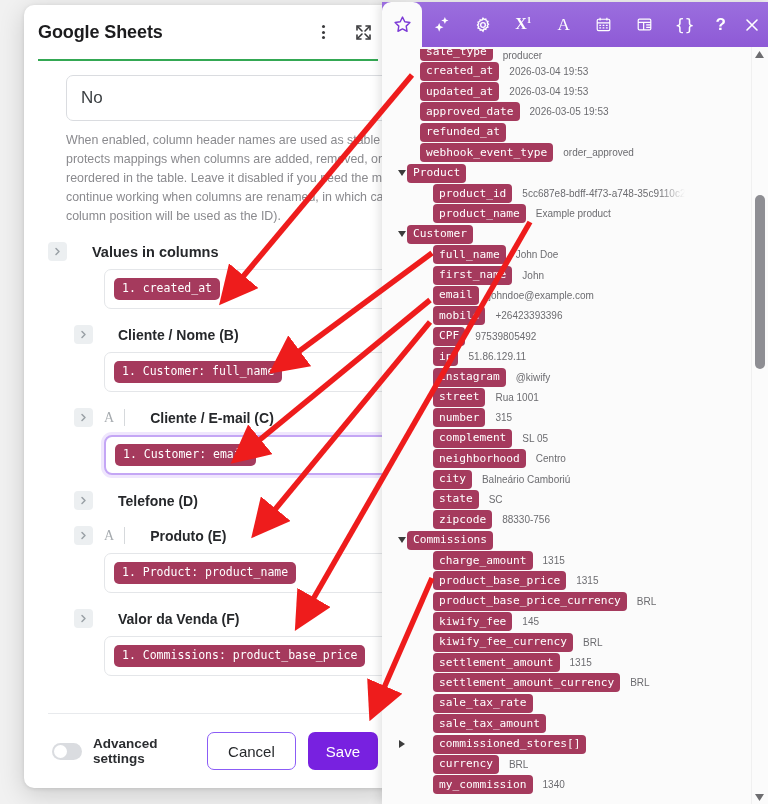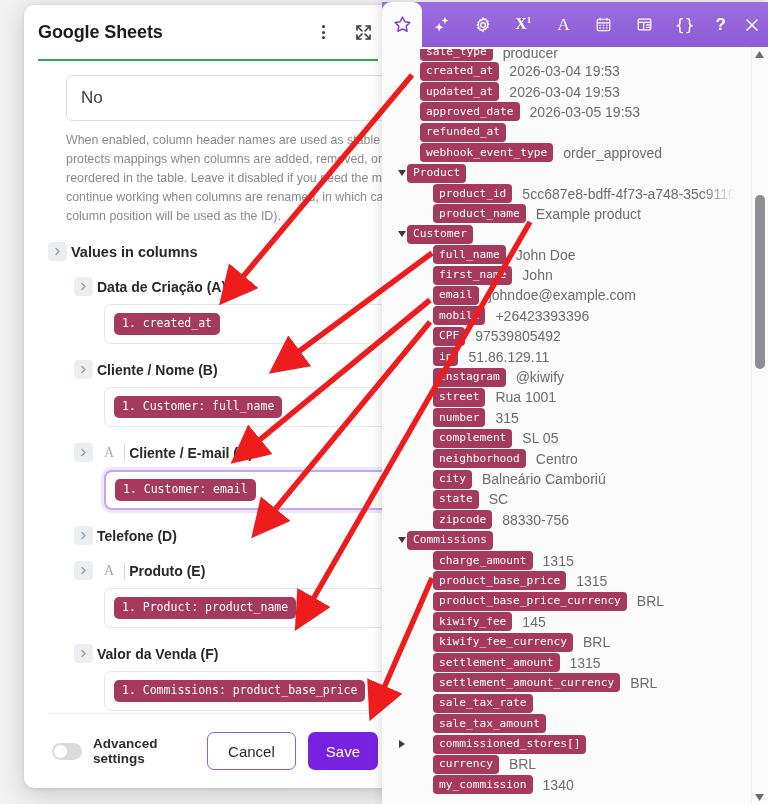--- a/index.html
+++ b/index.html
@@ -79,21 +79,21 @@
   .chev {
     width: 19px; height: 19px; border-radius: 4px;
     background: #eceff1;
     display: flex; align-items: center; justify-content: center;
     color: #9aa0a6; flex: 0 0 auto; cursor: pointer;
   }
   .chev svg { display: block; }
 
   .tree-label {
     font-size: 14px; font-weight: bold; color: #26282b;
-    margin-left: 4px; white-space: nowrap;
+    margin-left: 25px; white-space: nowrap;
   }
   .tree-label.lvl0 { font-size: 14.5px; }
 
   .a-icon {
     margin-left: 11px;
     font-size: 14px; color: #a6abaf;
     font-family: "Liberation Serif", serif;
   }
   .divider-v {
     width: 1px; height: 17px; background: #d6d9dc; margin-left: 10px;
@@ -211,21 +211,21 @@
   }
   .jkey {
     background: #a53a5d; color: #fff;
     font-family: "DejaVu Sans Mono", monospace;
     font-size: 11.2px; line-height: 13px;
     padding: 2.5px 6px 3.5px;
     border-radius: 4px;
   }
   .jval {
     margin-left: 10px;
-    font-size: 14px; color: #6c6c70;
+    font-size: 10px; color: #6c6c70;
     font-family: "Liberation Sans", sans-serif;
   }
   .jval.trunc {
     max-width: 214px; overflow: hidden;
     -webkit-mask-image: linear-gradient(90deg,#000 84%,transparent 100%);
     mask-image: linear-gradient(90deg,#000 84%,transparent 100%);
   }
   .ind0 { margin-left: 0px; }
   .ind1 { margin-left: 13px; }
   .ind2 { margin-left: 26px; }
@@ -291,28 +291,20 @@
 
       <div class="tree-row lvl0">
         <span class="chev">
           <svg width="9" height="9" viewBox="0 0 9 9" fill="none" stroke="#9aa0a6" stroke-width="1.5" stroke-linecap="round" stroke-linejoin="round">
               <path d="M3 1.5L6 4.5L3 7.5"></path>
             </svg>
         </span>
         <span class="tree-label lvl0">Values in columns</span>
       </div>
 
-      <div class="tree-row lvl1">
-        <span class="chev">
-          <svg width="9" height="9" viewBox="0 0 9 9" fill="none" stroke="#9aa0a6" stroke-width="1.5" stroke-linecap="round" stroke-linejoin="round">
-              <path d="M3 1.5L6 4.5L3 7.5"></path>
-            </svg>
-        </span>
-        <span class="tree-label">Data de Criação (A)</span>
-      </div>
       <div class="token-field">
         <span class="token">1. created_at</span>
       </div>
 
       <div class="tree-row lvl1">
         <span class="chev">
           <svg width="9" height="9" viewBox="0 0 9 9" fill="none" stroke="#9aa0a6" stroke-width="1.5" stroke-linecap="round" stroke-linejoin="round">
               <path d="M3 1.5L6 4.5L3 7.5"></path>
             </svg>
         </span>

